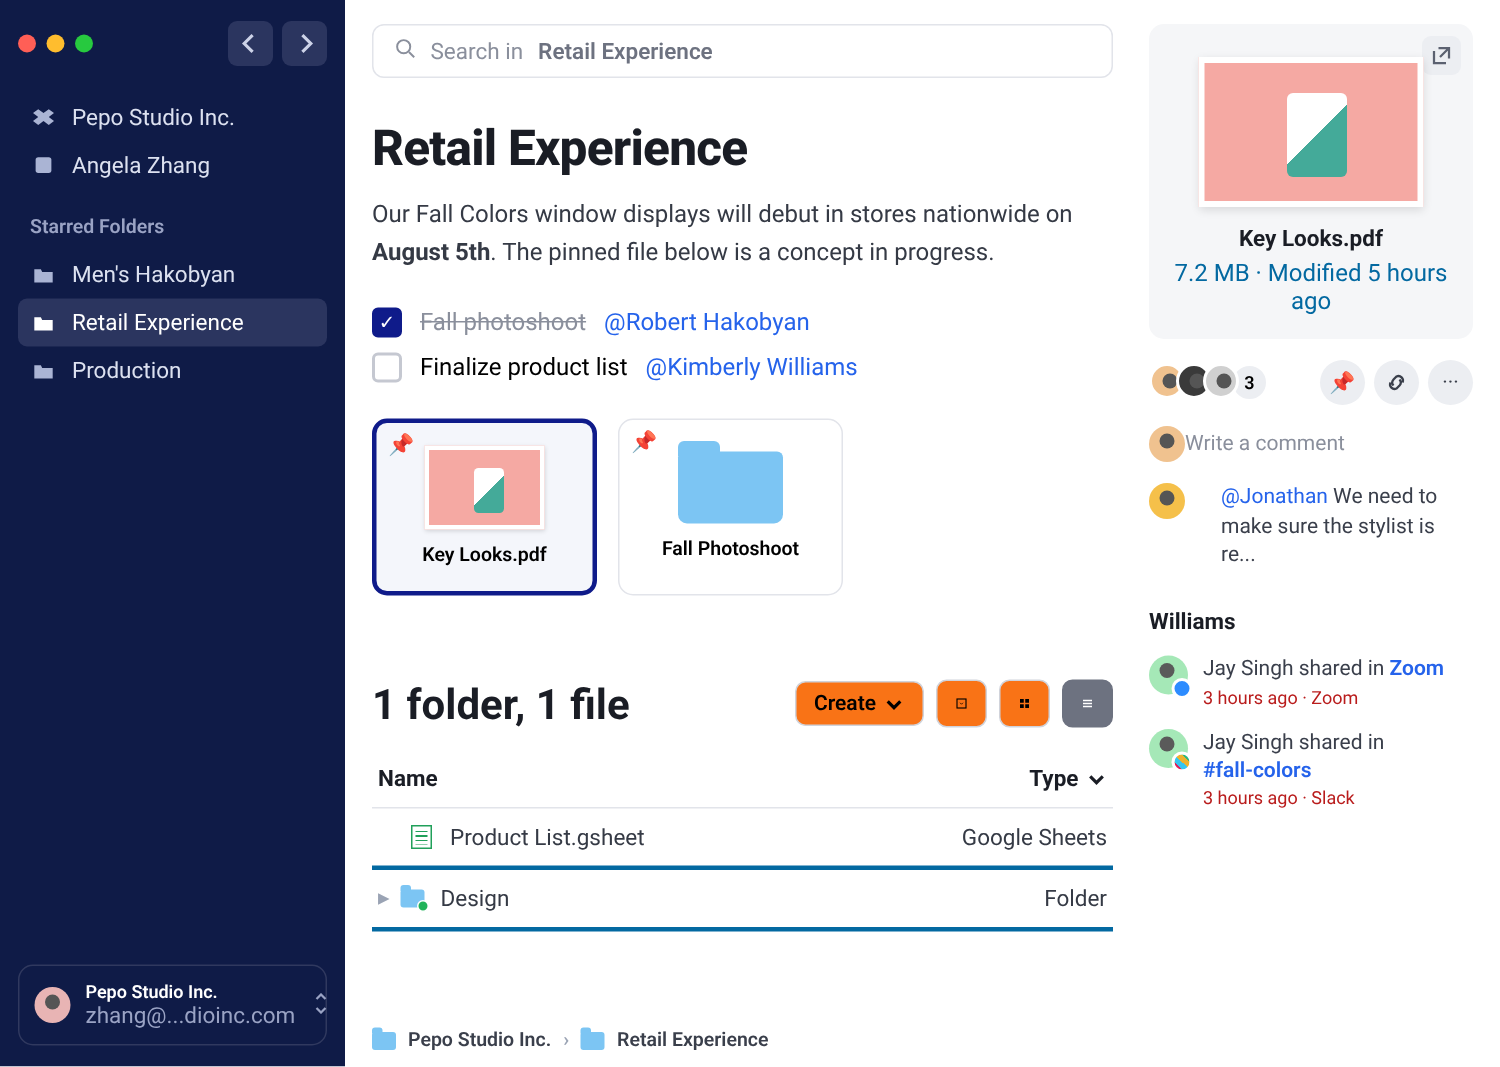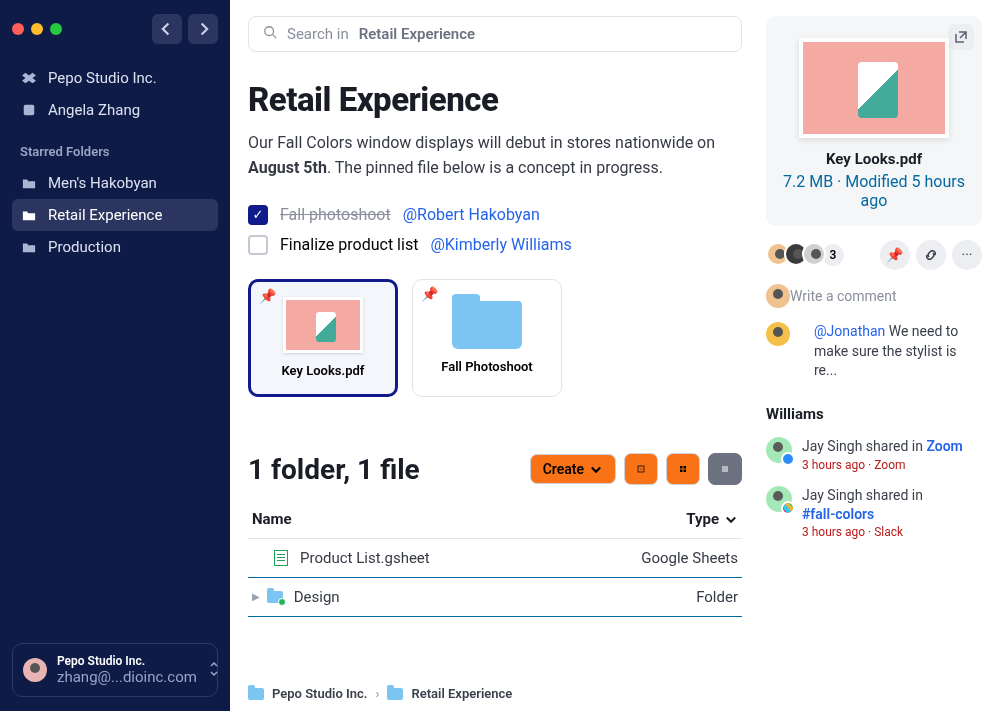--- a/index.html
+++ b/index.html
@@ -47,21 +47,21 @@
 
 .list-header { display:flex; align-items:center; margin-top:56px;}
 .list-title { font-size:28px; font-weight:700; color:#1a1d25;}
 .list-controls { margin-left:auto; display:flex; gap:8px; align-items:center;}
 .btn { border:1px solid #d0d3db; border-radius:7px; background:#f97316; padding:6px 12px; font-size:14px; font-weight:600; display:flex; align-items:center; gap:5px; cursor:pointer;}
 .icon-btn { width:34px; height:32px; display:flex; align-items:center; justify-content:center;}
 .icon-btn.active{background:#6d7280;border-color:#6d7280;color:#fff;}
 .tbl { margin-top:14px;}
 .tbl-head, .tbl-row { display:flex; align-items:center; padding:10px 4px; font-size:15px;}
 .tbl-head { font-weight:700; border-bottom:1px solid #e2e4ea; color:#1a1d25;}
-.tbl-row { border-bottom:1px solid #0369a1; color:#353a45;justify-content:center;}
+.tbl-row { border-bottom:3px solid #0369a1; color:#353a45;justify-content:center;}
 .col-name{flex:1; display:flex; align-items:center; gap:10px;}
 .col-type{width:140px; text-align:right; display:flex; justify-content:flex-end; align-items:center; gap:5px;}
 .file-icon{width:18px;height:18px;display:inline-flex;align-items:center;justify-content:center;font-size:12px;}
 .tri{color:#9aa3b4;font-size:10px;margin-right:-4px;}
 .mini-folder{width:16px;height:12px;background:#7cc5f3;border-radius:2px;position:relative;}
 .mini-folder::before{content:'';position:absolute;top:-3px;left:0;width:7px;height:4px;background:#7cc5f3;border-radius:2px 2px 0 0;}
 .mini-folder .badge{position:absolute;bottom:-3px;right:-3px;width:8px;height:8px;background:#21b35a;border-radius:50%;border:1px solid #fff;}
 .sheet-icon{width:14px;height:16px;background:#fff;border:1px solid #21a05a;position:relative;}
 .sheet-icon::after{content:'';position:absolute;top:3px;left:2px;right:2px;bottom:2px;background:repeating-linear-gradient(#21a05a 0 1px,transparent 1px 3px);}
 

